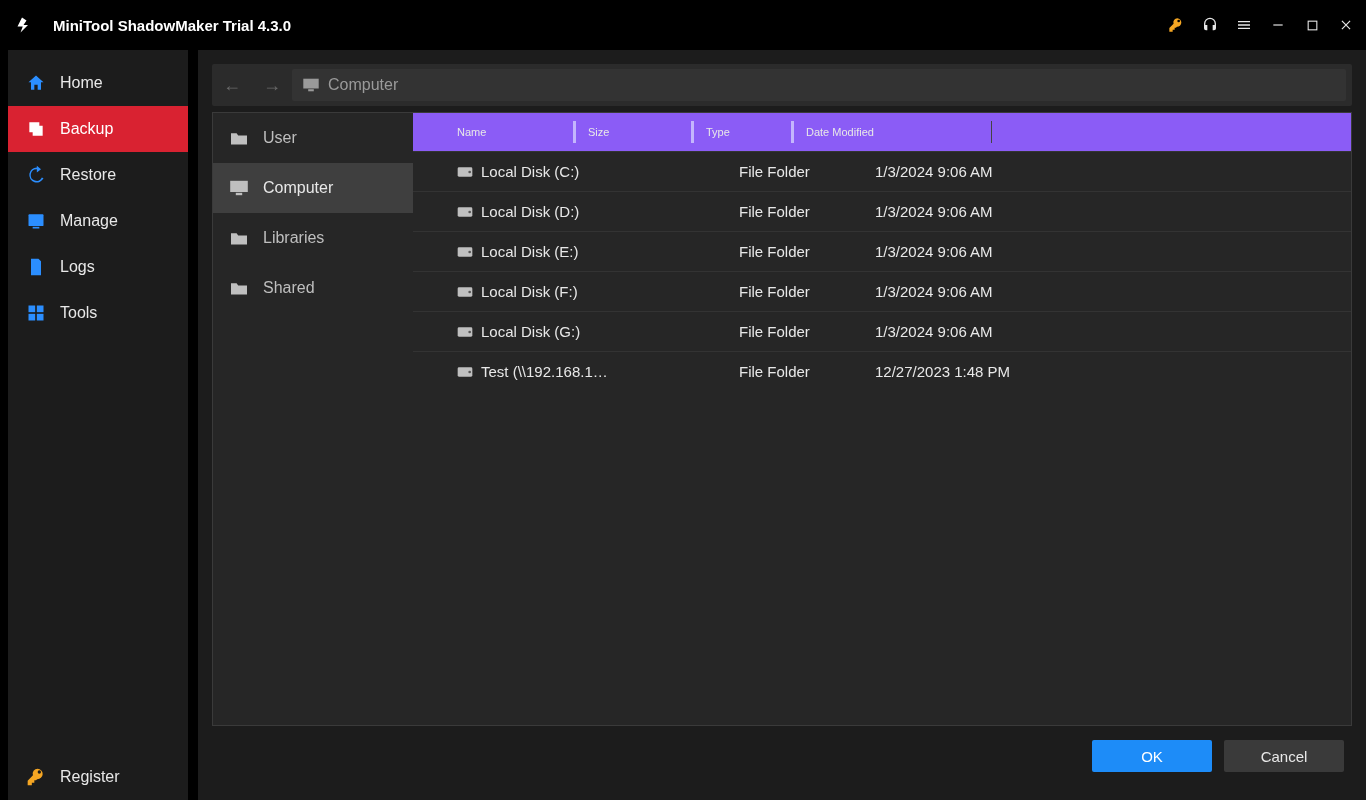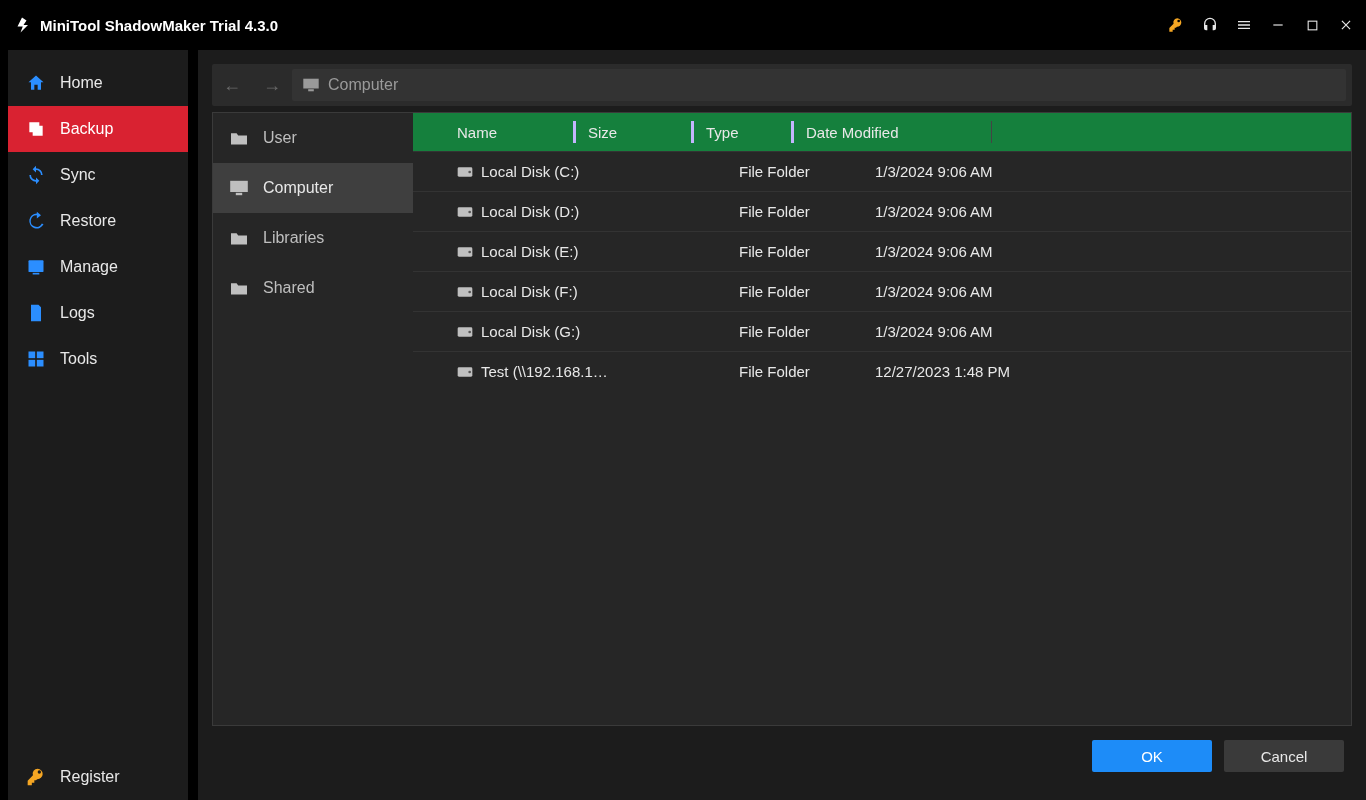--- a/index.html
+++ b/index.html
@@ -8,20 +8,21 @@
     background: #000;
     font-family: "Segoe UI", Arial, sans-serif;
     color: #e8e8e8;
     overflow: hidden;
   }
   .titlebar {
     height: 50px;
     display: flex; align-items: center;
     padding: 0 12px;
     background: #000;
+    gap: 13px;
   }
   .titlebar .logo { width: 20px; height: 20px; margin-right: 8px; display:flex;align-items:center;justify-content:center;}
   .titlebar .title { font-size: 15px; font-weight: 600; color:#fff;}
   .titlebar .spacer { flex: 1; }
   .titlebar .tb-icons { display: flex; gap: 18px; align-items:center; }
   .tb-icon { width: 16px; height: 16px; display:flex;align-items:center;justify-content:center; cursor:pointer; color:#e8e8e8;}
   .tb-icon.key { color:#f5a623; }
   .main-area { display:flex; height: calc(800px - 50px); }
   .sidebar {
     width: 180px; background:#1c1c1c;
@@ -73,22 +74,22 @@
     height:50px; display:flex; align-items:center;
     padding:0 16px; gap:14px;
     font-size:16px; color:#bfbfbf;
     cursor:pointer;
   }
   .place-item.selected { background:#3f3f3f; color:#e8e8e8;}
   .place-item .plicon { width:20px; height:16px; display:flex;align-items:center;}
   .filepanel { flex:1; background:#262626; display:flex;flex-direction:column;}
   .fp-header {
     height:38px; display:flex; align-items:center;
-    font-size:15px; color:#e8e8e8;
-    background:#15803d;
+    font-size:11px; color:#e8e8e8;
+    background:#8b5cf6;
   }
   .fp-header .col { padding:0 12px; border-left:3px solid #c4b5fd; height:22px; display:flex;align-items:center;}
   .fp-header .col:first-child{border-left:none;}
   .col-name { width:160px; padding-left:44px !important;}
   .col-size { width:118px;}
   .col-type { width:100px;}
   .col-date { width:200px;}
   .fp-rows { flex:1; overflow:auto;}
   .fp-row {
     height:40px; display:flex; align-items:center;
@@ -174,28 +175,20 @@
       <span class="sicon">
           <svg width="20" height="20" viewBox="0 0 24 24">
             <path d="M4 4h12v12H4z M8 8h12v12H8z" fill="#fff"></path>
           </svg>
         </span>
       <span>Backup</span>
     </div>
     <div class="side-item">
       <span class="sicon">
           <svg width="20" height="20" viewBox="0 0 24 24">
-            <path d="M12 4V1L8 5l4 4V6a6 6 0 0 1 6 6h2a8 8 0 0 0-8-8zm0 14a6 6 0 0 1-6-6H4a8 8 0 0 0 8 8v3l4-4-4-4z"></path>
-          </svg>
-        </span>
-      <span>Sync</span>
-    </div>
-    <div class="side-item">
-      <span class="sicon">
-          <svg width="20" height="20" viewBox="0 0 24 24">
             <path d="M13 3a9 9 0 1 0 8 13l-2-1a7 7 0 1 1-6-10V1l5 4-5 4z"></path>
           </svg>
         </span>
       <span>Restore</span>
     </div>
     <div class="side-item">
       <span class="sicon">
           <svg width="20" height="20" viewBox="0 0 24 24">
             <rect x="3" y="4" width="18" height="14" rx="1"></rect>
             <rect x="8" y="19" width="8" height="2"></rect>

